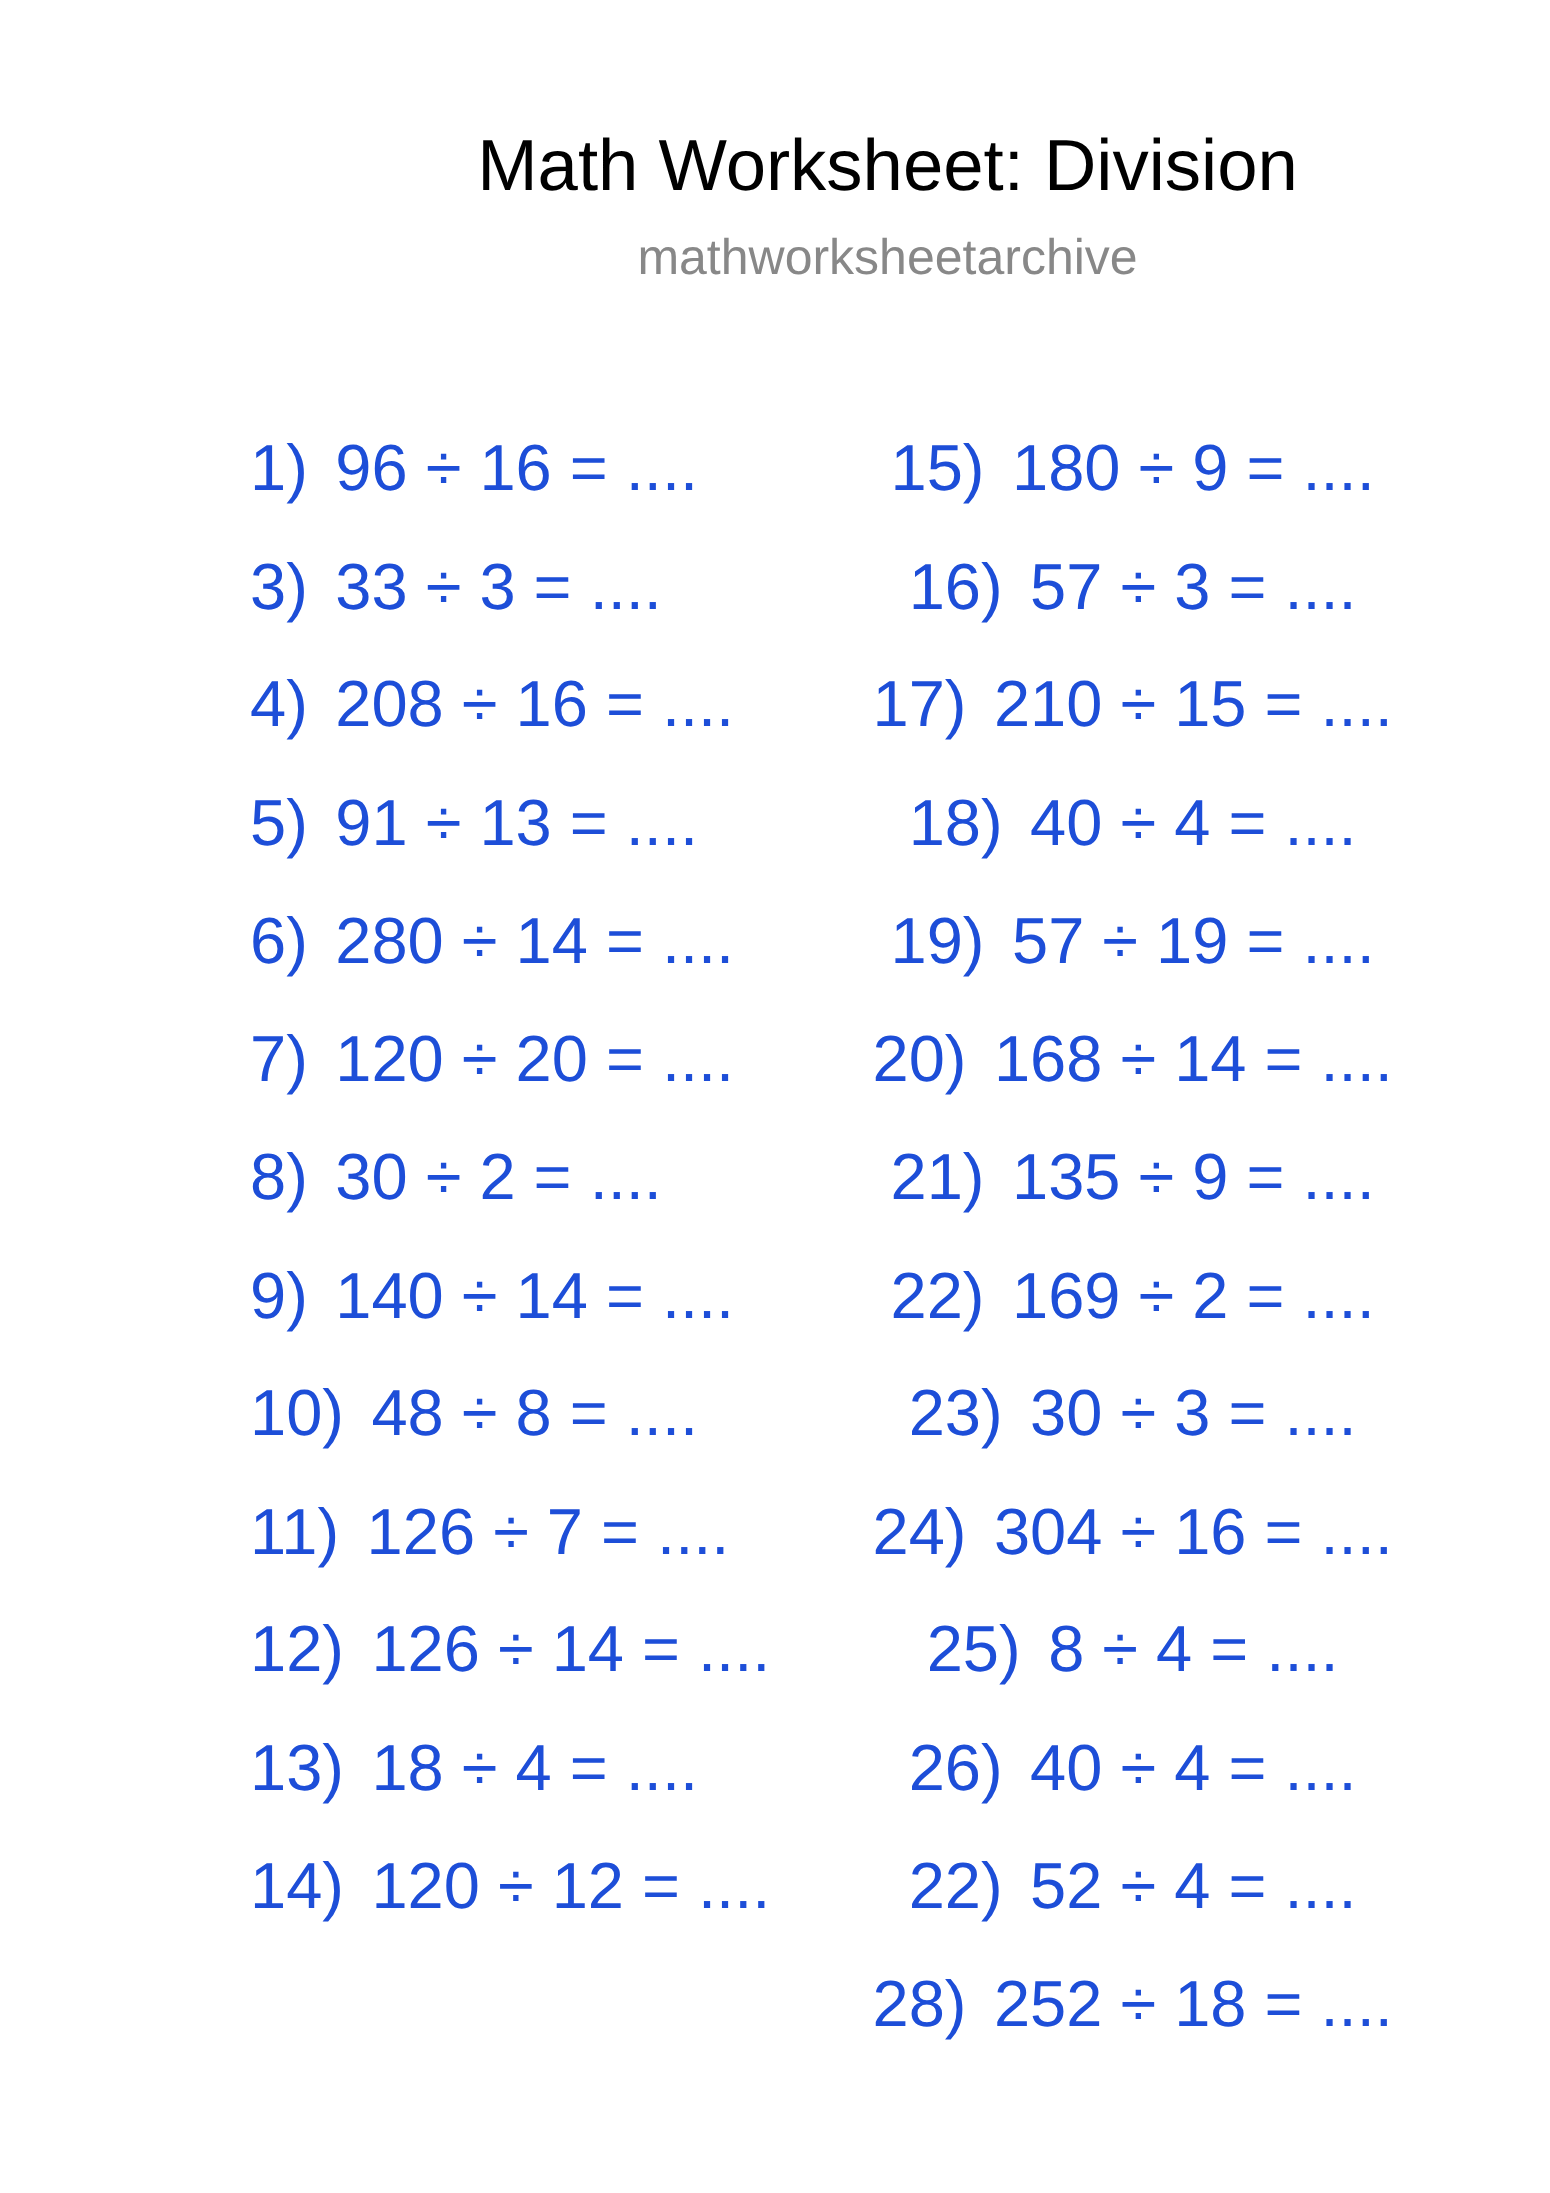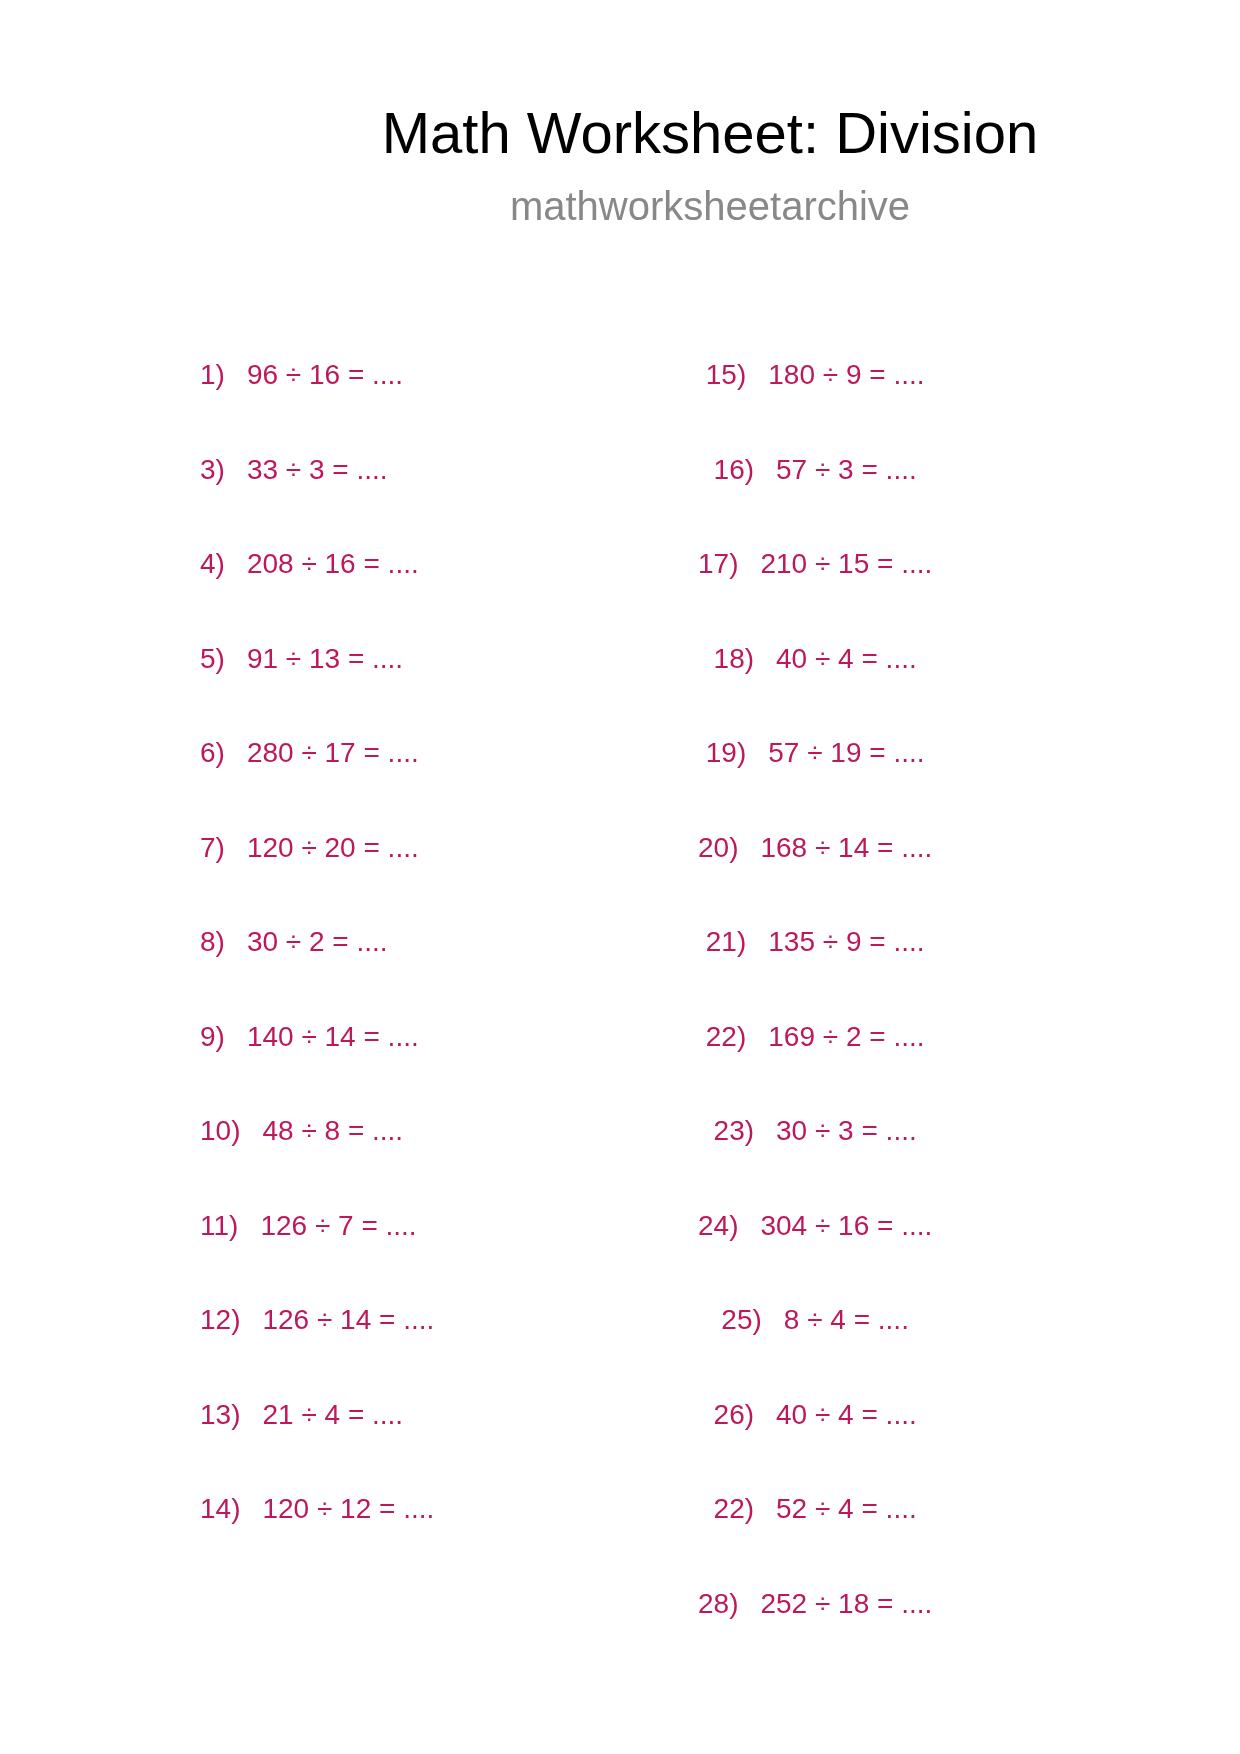--- a/index.html
+++ b/index.html
@@ -45,24 +45,24 @@
       white-space: nowrap;
     }
     .column {
       position: absolute;
       top: 350px;
     }
     .col-left { left: 200px; }
     .col-right { left: 698px; text-align: center; }
     .problem {
       height: 94.5px;
-      font-size: 28px;
+      font-size: 52px;
       line-height: 50px;
       white-space: nowrap;
-      color: #be185d;
+      color: #1d4ed8;
     }
     .num {
       display: inline-block;
     }
     .expr {
       display: inline-block;
       margin-left: 22px;
     }
   </style>
 </head>
@@ -70,28 +70,28 @@
 
 <div class="page">
   <div class="title">Math Worksheet: Division</div>
   <div class="subtitle">mathworksheetarchive</div>
 
   <div class="column col-left">
     <div class="problem"><span class="num">1)</span><span class="expr">96 ÷ 16 = ....</span></div>
     <div class="problem"><span class="num">3)</span><span class="expr">33 ÷ 3 = ....</span></div>
     <div class="problem"><span class="num">4)</span><span class="expr">208 ÷ 16 = ....</span></div>
     <div class="problem"><span class="num">5)</span><span class="expr">91 ÷ 13 = ....</span></div>
-    <div class="problem"><span class="num">6)</span><span class="expr">280 ÷ 17 = ....</span></div>
+    <div class="problem"><span class="num">6)</span><span class="expr">280 ÷ 14 = ....</span></div>
     <div class="problem"><span class="num">7)</span><span class="expr">120 ÷ 20 = ....</span></div>
     <div class="problem"><span class="num">8)</span><span class="expr">30 ÷ 2 = ....</span></div>
     <div class="problem"><span class="num">9)</span><span class="expr">140 ÷ 14 = ....</span></div>
     <div class="problem"><span class="num">10)</span><span class="expr">48 ÷ 8 = ....</span></div>
     <div class="problem"><span class="num">11)</span><span class="expr">126 ÷ 7 = ....</span></div>
     <div class="problem"><span class="num">12)</span><span class="expr">126 ÷ 14 = ....</span></div>
-    <div class="problem"><span class="num">13)</span><span class="expr">21 ÷ 4 = ....</span></div>
+    <div class="problem"><span class="num">13)</span><span class="expr">18 ÷ 4 = ....</span></div>
     <div class="problem"><span class="num">14)</span><span class="expr">120 ÷ 12 = ....</span></div>
   </div>
 
   <div class="column col-right">
     <div class="problem"><span class="num">15)</span><span class="expr">180 ÷ 9 = ....</span></div>
     <div class="problem"><span class="num">16)</span><span class="expr">57 ÷ 3 = ....</span></div>
     <div class="problem"><span class="num">17)</span><span class="expr">210 ÷ 15 = ....</span></div>
     <div class="problem"><span class="num">18)</span><span class="expr">40 ÷ 4 = ....</span></div>
     <div class="problem"><span class="num">19)</span><span class="expr">57 ÷ 19 = ....</span></div>
     <div class="problem"><span class="num">20)</span><span class="expr">168 ÷ 14 = ....</span></div>

